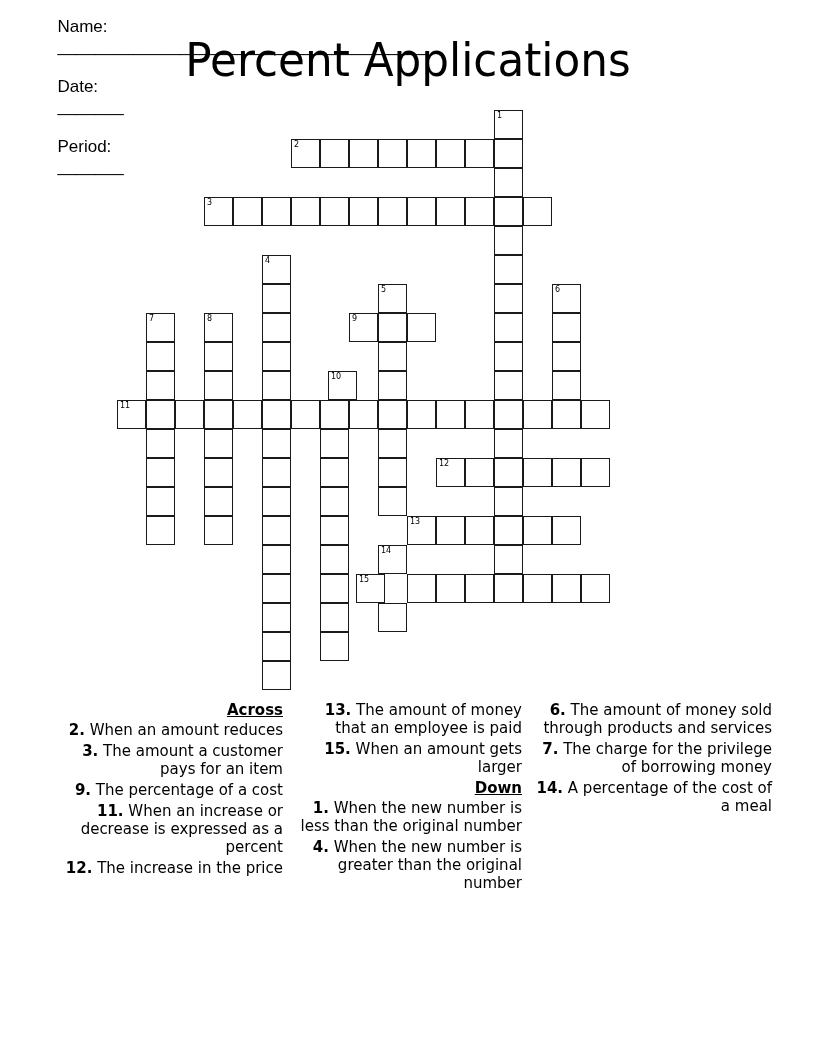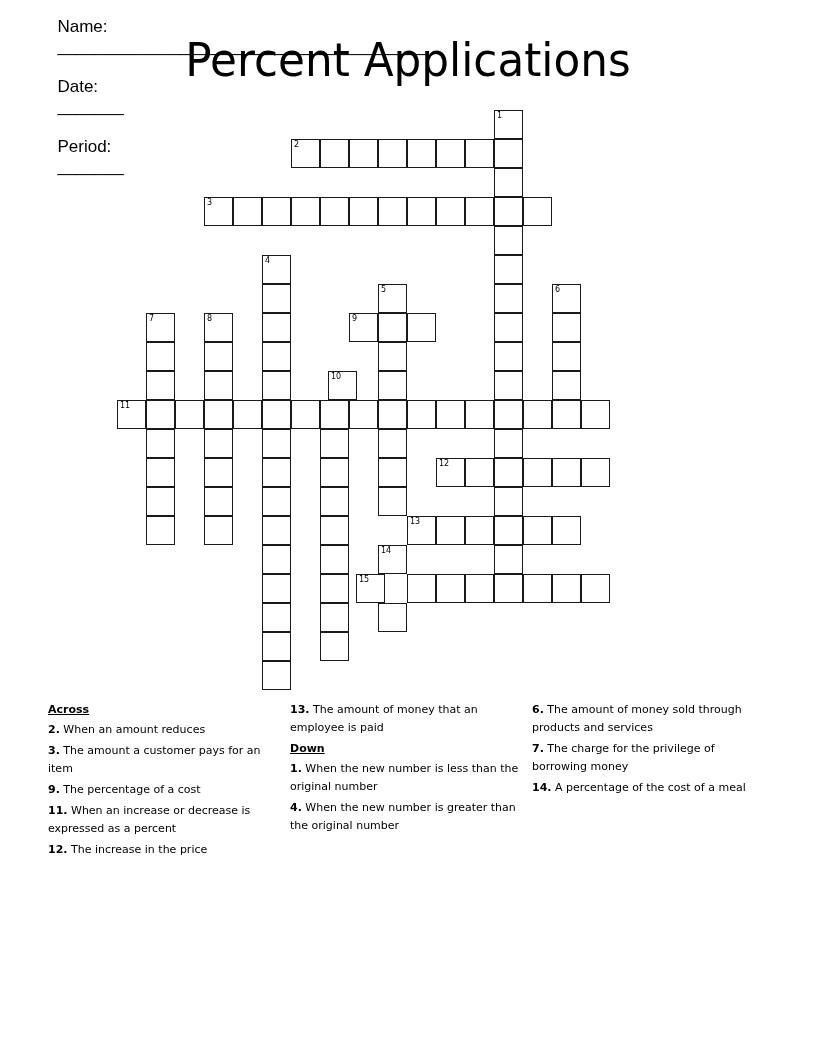--- a/index.html
+++ b/index.html
@@ -3,21 +3,21 @@
 <meta charset="utf-8">
 <style>
   html, body { margin: 0; padding: 0; background: #ffffff; }
   body { width: 816px; height: 1056px; position: relative; overflow: hidden; font-family: "DejaVu Sans", sans-serif; color: #000; }
   .header-line { position: absolute; top: -3px; left: 48px; font-family: "Liberation Sans", sans-serif; font-size: 17px; white-space: pre; }
   .header-line span { display: inline-block; }
   .title { position: absolute; top: 32px; left: 0; width: 816px; text-align: center; font-family: "DejaVu Sans", sans-serif; font-size: 47px; letter-spacing: 0px; transform: scaleX(0.93); }
   .grid { position: absolute; left: 0; top: 0; width: 816px; height: 700px; }
   .cell { position: absolute; width: 29px; height: 29px; box-sizing: border-box; border: 1.5px solid #1a1a1a; background: #fff; }
   .cell .num { position: absolute; top: 0px; left: 2px; font-family: "DejaVu Sans", sans-serif; font-size: 8px; line-height: 10px; color: #000; }
-  .clues { position: absolute; top: 701px; font-family: "DejaVu Sans", sans-serif; font-size: 11px; line-height: 18px; }
+  .clues { position: absolute; top: 701px; font-family: "DejaVu Sans", sans-serif; font-size: 15px; line-height: 18px; text-align: right; }
   .col1 { left: 48px; width: 235px; }
   .col2 { left: 290px; width: 232px; }
   .col3 { left: 532px; width: 240px; }
   .clue-heading { font-weight: bold; text-decoration: underline; margin-bottom: 2px; }
   .clue { margin-bottom: 3px; }
   .clue b { font-weight: bold; }
 </style>
 </head>
 <body>
 
@@ -191,20 +191,21 @@
   <div class="clue-heading">Across</div>
   <div class="clue"><b>2.</b> <span>When an amount reduces</span></div>
   <div class="clue"><b>3.</b> <span>The amount a customer pays for an item</span></div>
   <div class="clue"><b>9.</b> <span>The percentage of a cost</span></div>
   <div class="clue"><b>11.</b> <span>When an increase or decrease is expressed as a percent</span></div>
   <div class="clue"><b>12.</b> <span>The increase in the price</span></div>
 </div>
 
 <div class="clues col2">
   <div class="clue"><b>13.</b> <span>The amount of money that an employee is paid</span></div>
+  <div class="clue"><b>15.</b> <span>When an amount gets larger</span></div>
   <div class="clue-heading">Down</div>
   <div class="clue"><b>1.</b> <span>When the new number is less than the original number</span></div>
   <div class="clue"><b>4.</b> <span>When the new number is greater than the original number</span></div>
 </div>
 
 <div class="clues col3">
   <div class="clue"><b>6.</b> <span>The amount of money sold through products and services</span></div>
   <div class="clue"><b>7.</b> <span>The charge for the privilege of borrowing money</span></div>
   <div class="clue"><b>14.</b> <span>A percentage of the cost of a meal</span></div>
 </div>

